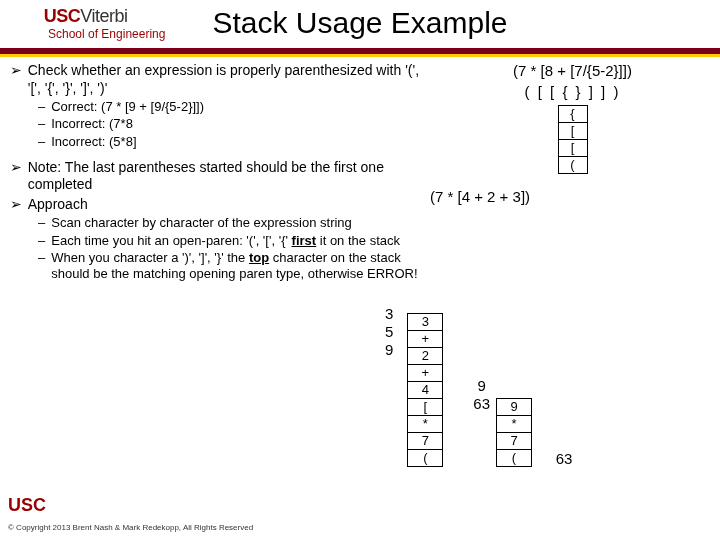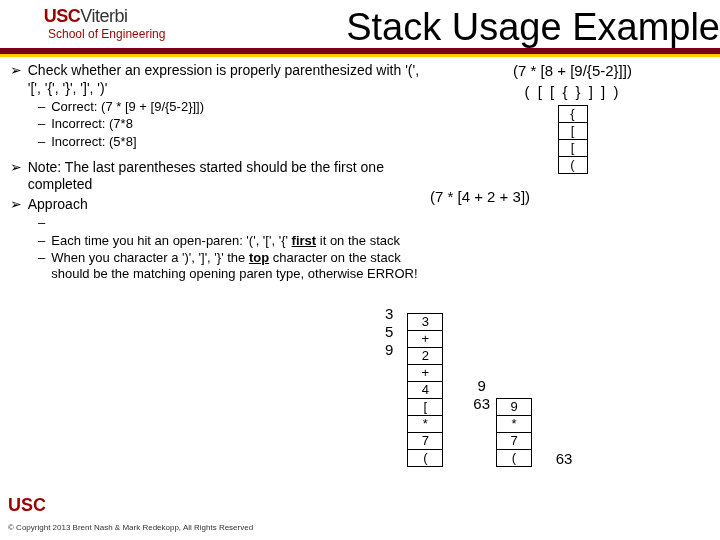--- a/index.html
+++ b/index.html
@@ -12,21 +12,21 @@
   }
   .header-logo {
     position: absolute; top: 6px; left: 6px;
     display: flex; align-items: flex-start; gap: 2px; text-align: center;
   }
   .usc-text { color: #9a0000; font-weight: bold; font-size: 18px; letter-spacing: -0.5px; }
   .viterbi-text { color: #333; font-size: 18px; letter-spacing: -0.5px; }
   .school-text { color: #9a0000; font-size: 12px; margin-left: 42px; }
   .title {
     position: absolute; top: 6px; left: 0; width: 100%;
-    text-align: right; font-size: 38px; color: #000;
+    text-align: center; font-size: 30px; color: #000;
     font-weight: normal;
   }
   .maroon-bar {
     position: absolute; top: 48px; left: 0; width: 100%; height: 6px;
     background: #7a0019;
   }
   .gold-bar {
     position: absolute; top: 54px; left: 0; width: 100%; height: 3px;
     background: #ffcc00;
   }
@@ -111,33 +111,34 @@
   <div class="bullet-1">
     <span class="arrow">➢</span>
     <span>Note: The last parentheses started should be the first one completed</span>
   </div>
   <div class="bullet-1">
     <span class="arrow">➢</span>
     <span>Approach</span>
   </div>
   <div class="bullet-2">
       <span class="dash">–</span>
+      <span>Scan character by character of the expression string</span>
     </div>
   <div class="bullet-2">
       <span class="dash">–</span>
       <span><span>Each time you hit an open-paren: '(', '[', '{' </span><span class="underline bold">first</span><span> it on the stack</span></span>
     </div>
   <div class="bullet-2">
       <span class="dash">–</span>
       <span><span>When you character a ')', ']', '}' the </span><span class="underline bold">top</span><span> character on the stack should be the matching opening paren type, otherwise ERROR!</span></span>
     </div>
 </div>
 
 <div class="right-area">
-  <div class="expr">(7 * [8 + [9/{5-2}]])</div>
+  <div class="expr">(7 * [8 + [7/{5-2}]])</div>
   <div class="symbols-row">(   [   [   {    } ]  ]   )</div>
   <div class="stack-small">
     <div class="cell">{</div>
     <div class="cell">[</div>
     <div class="cell">[</div>
     <div class="cell">(</div>
   </div>
   <div class="expr2">(7 * [4 + 2 + 3])</div>
 </div>
 

